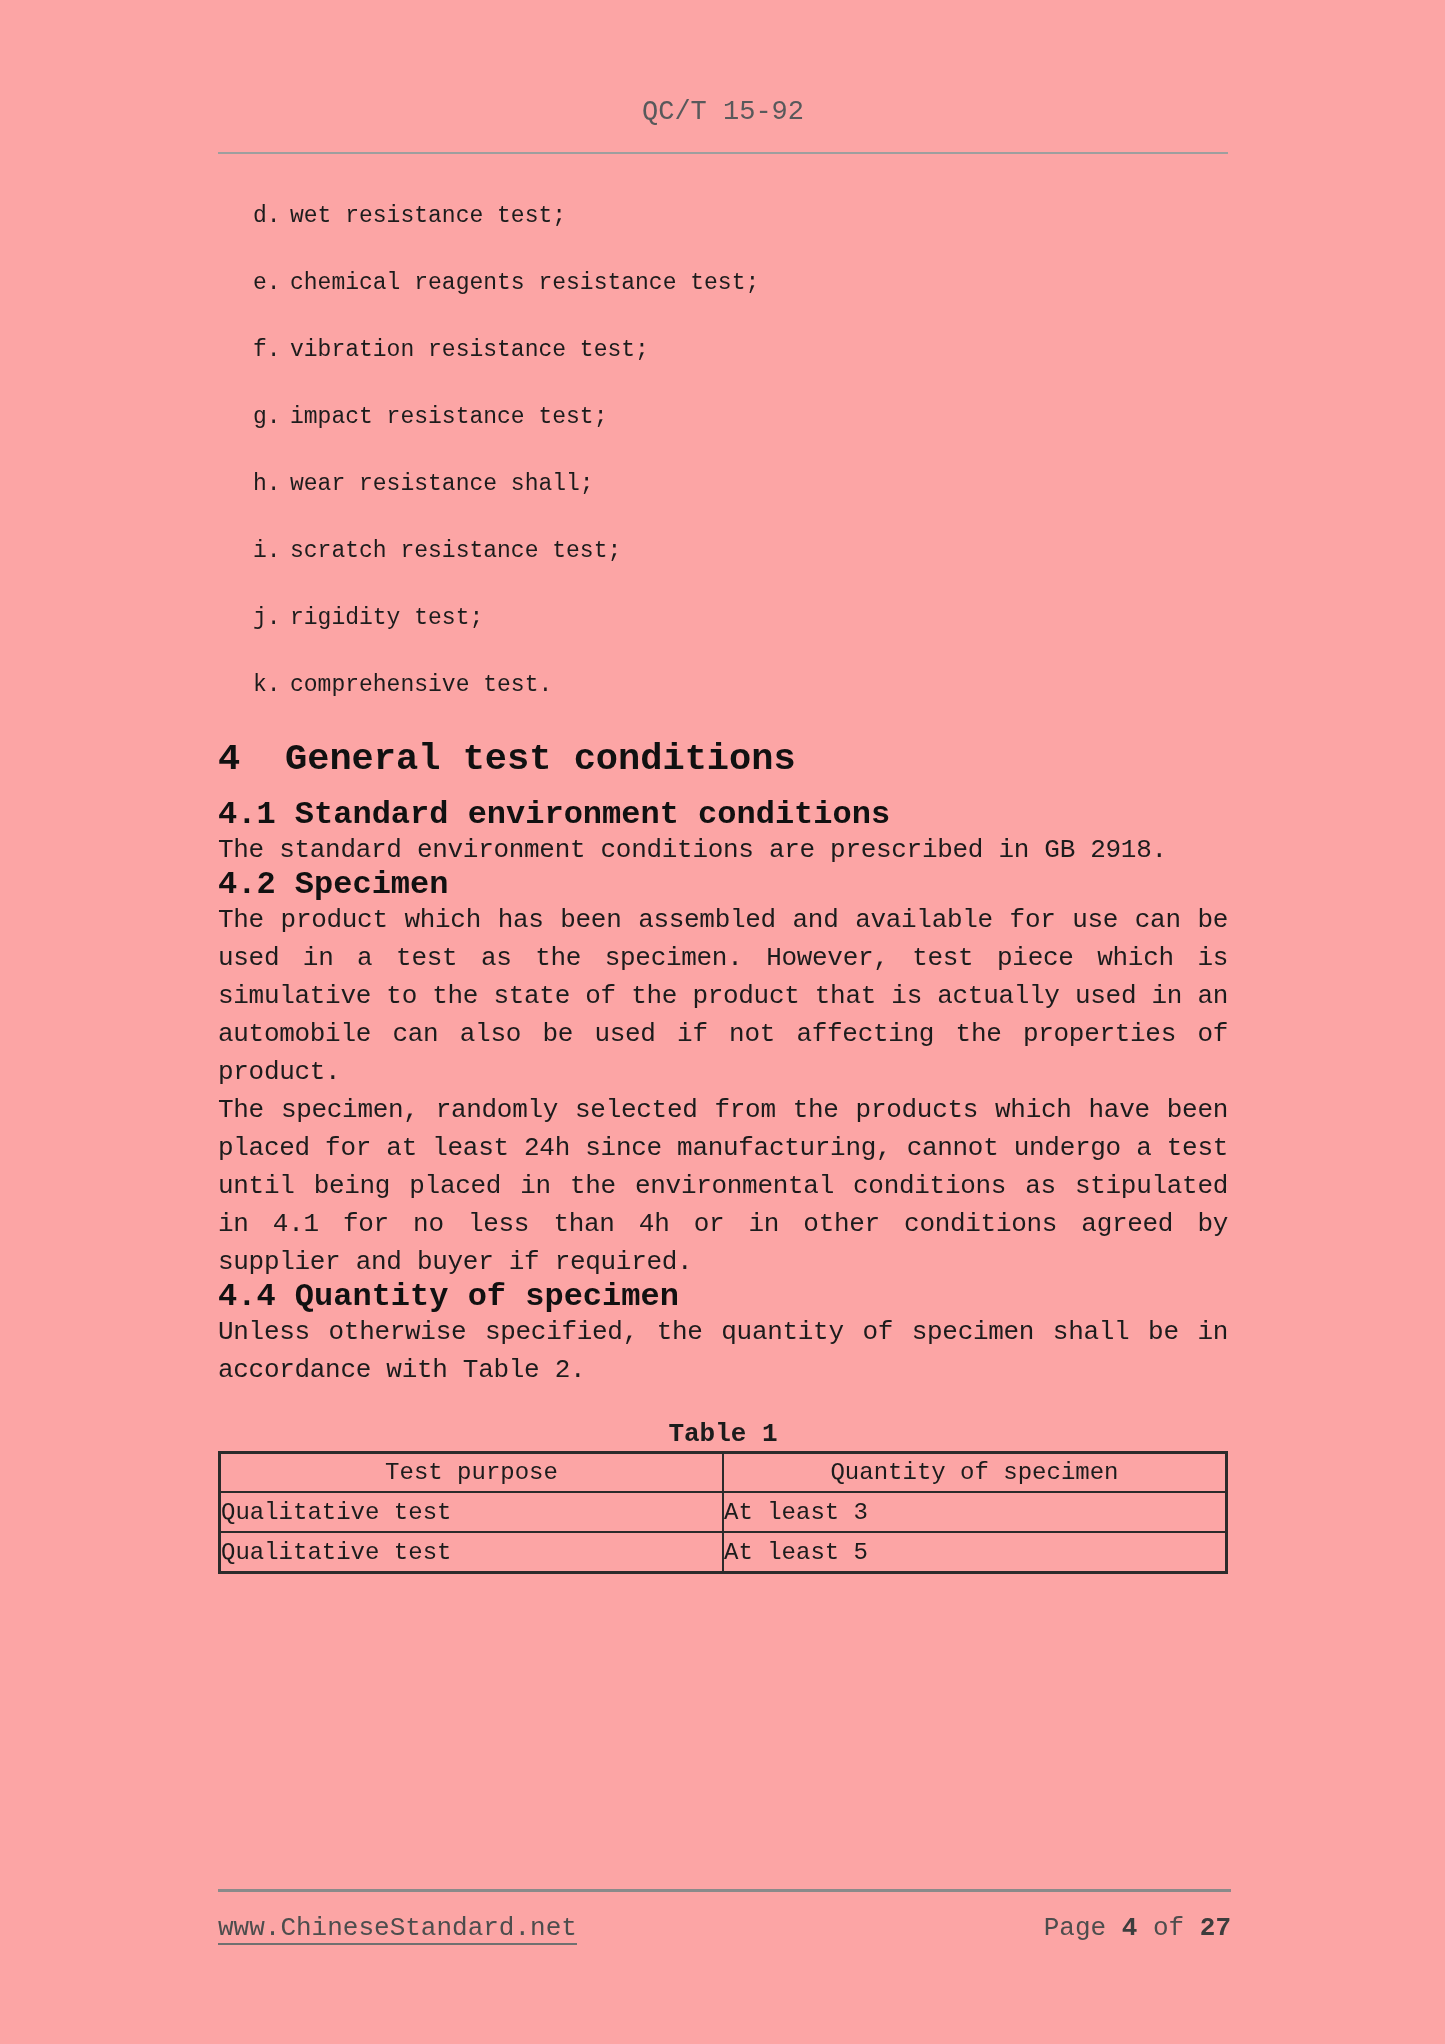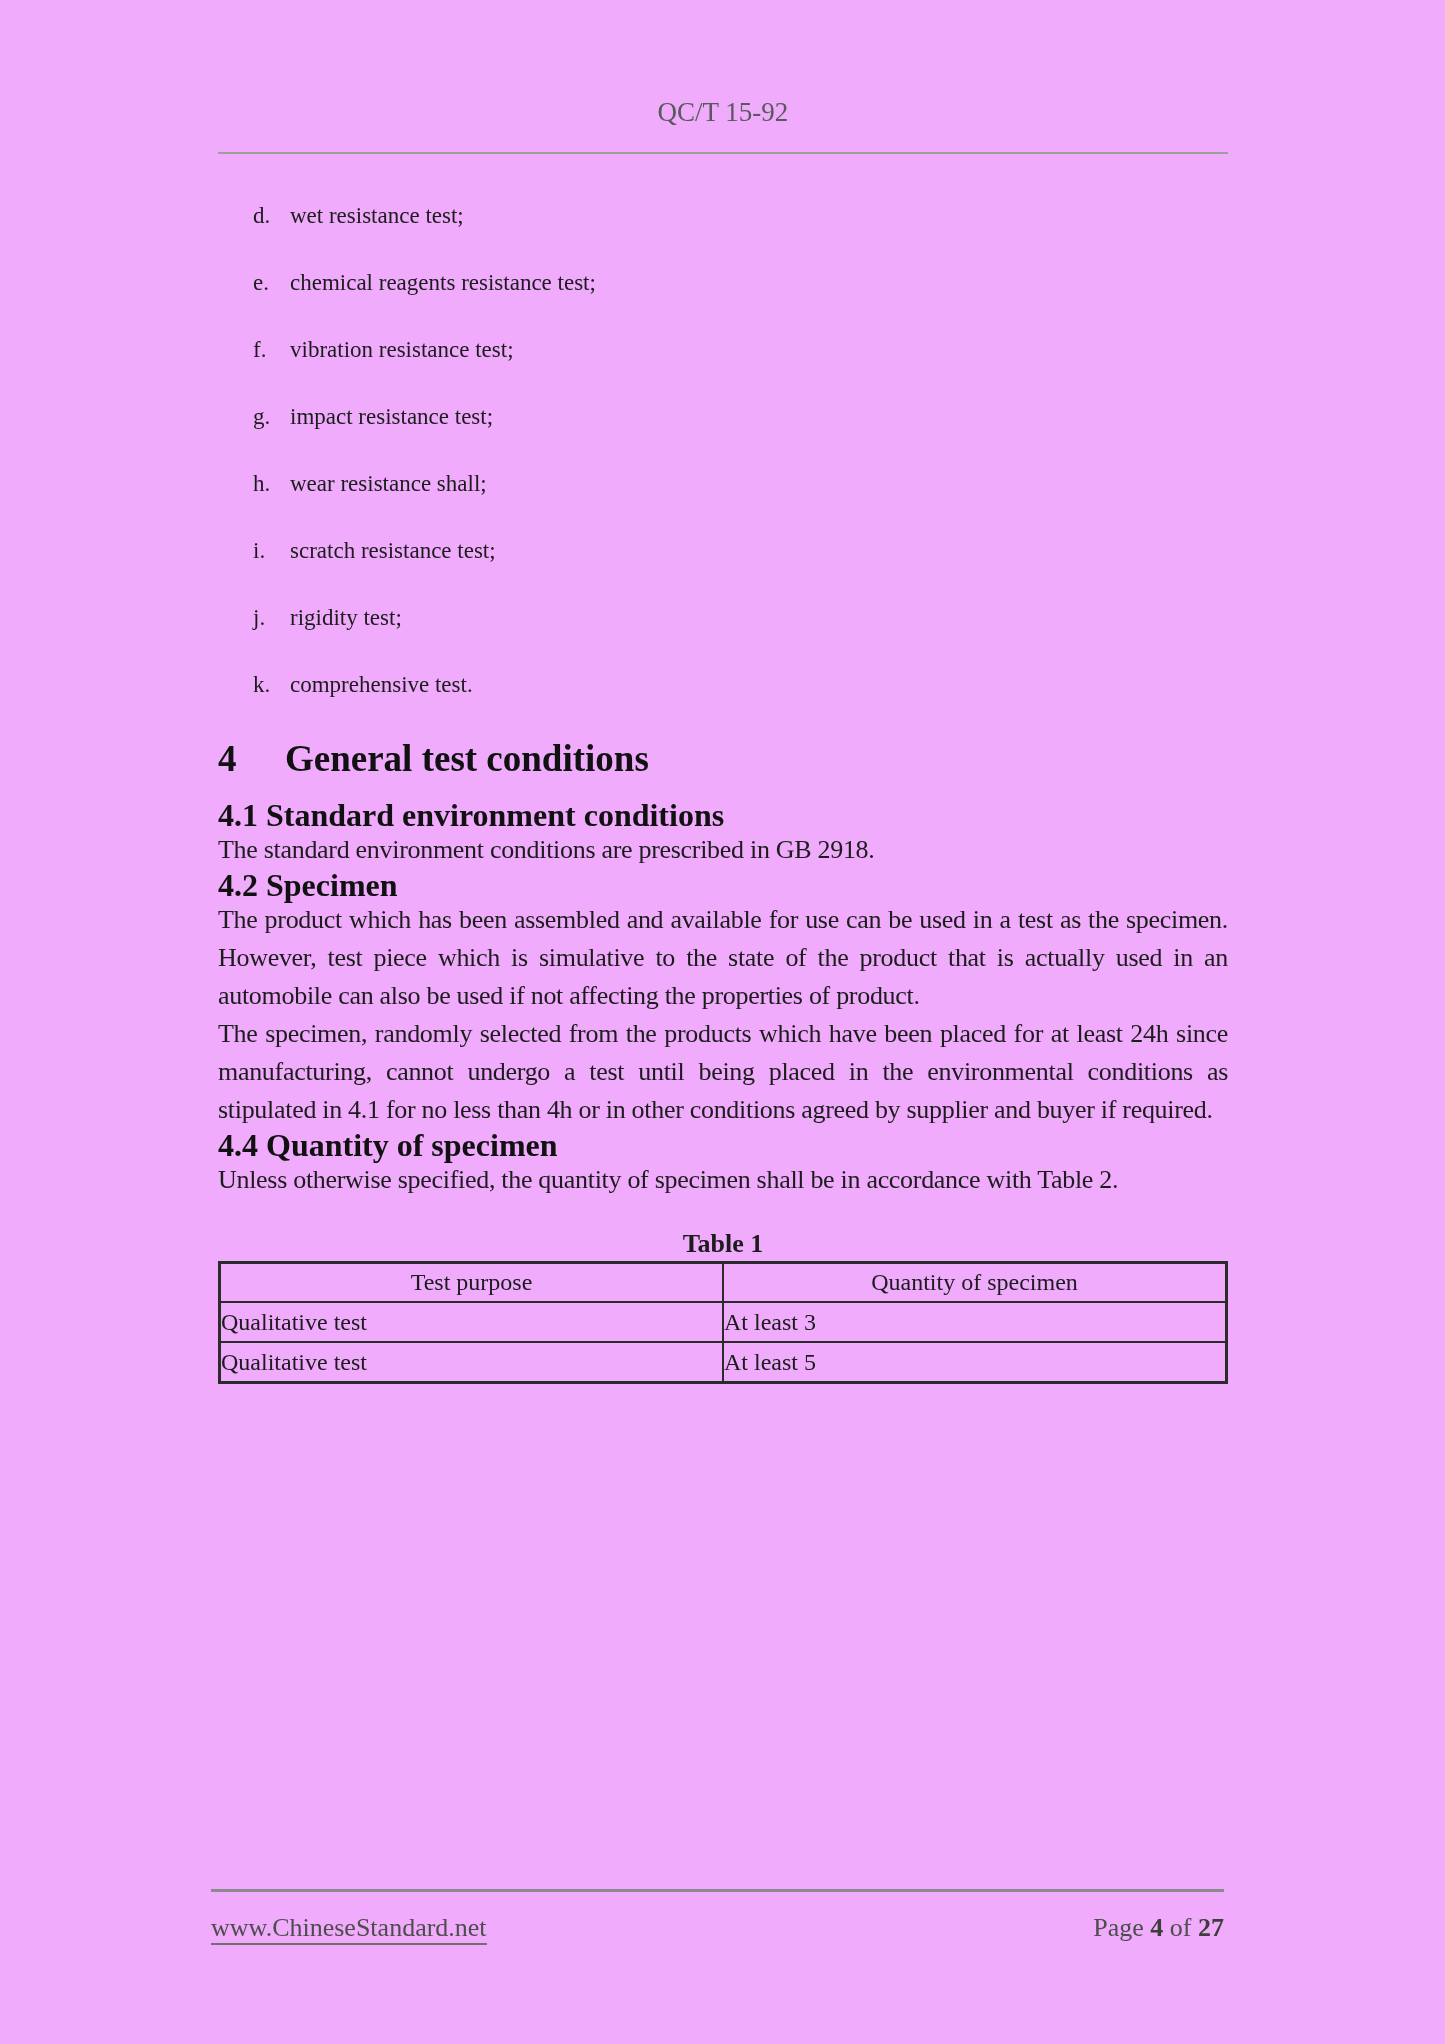--- a/index.html
+++ b/index.html
@@ -1,21 +1,21 @@
 <!DOCTYPE html>
 <html><head>
 <meta charset="utf-8">
 <style>
   html, body { margin: 0; padding: 0; background: #ffffff; }
   .page {
     position: relative;
     width: 1445px;
     height: 2044px;
-    background: #f0abfc;
-    font-family: Liberation Serif, serif;
+    background: #fca5a5;
+    font-family: Liberation Mono, monospace;
     color: #1c1c1c;
     overflow: hidden;
   }
   .content { padding: 0 217px 0 218px; }
 
   .doc-header {
     padding-top: 98px;
     text-align: center;
     font-size: 27px;
     line-height: 28px;
@@ -94,21 +94,21 @@
     vertical-align: middle;
     font-weight: normal;
     padding: 0;
     width: 50%;
   }
   table.t1 th { height: 37px; }
   table.t1 td { height: 38px; }
 
   .footer {
     position: absolute;
-    left: 211px;
+    left: 218px;
     top: 1889px;
     width: 1013px;
   }
   .footer-rule { height: 3px; background: #8a8a8a; }
   .footer-row {
     display: flex;
     justify-content: space-between;
     align-items: flex-start;
     margin-top: 21px;
     font-size: 26px;

